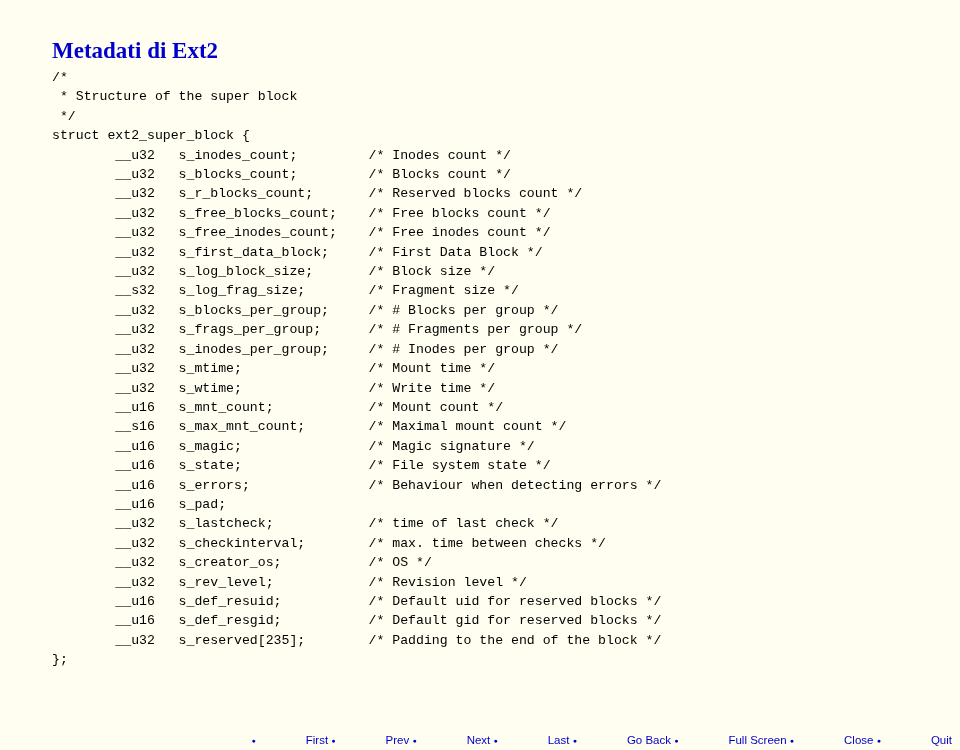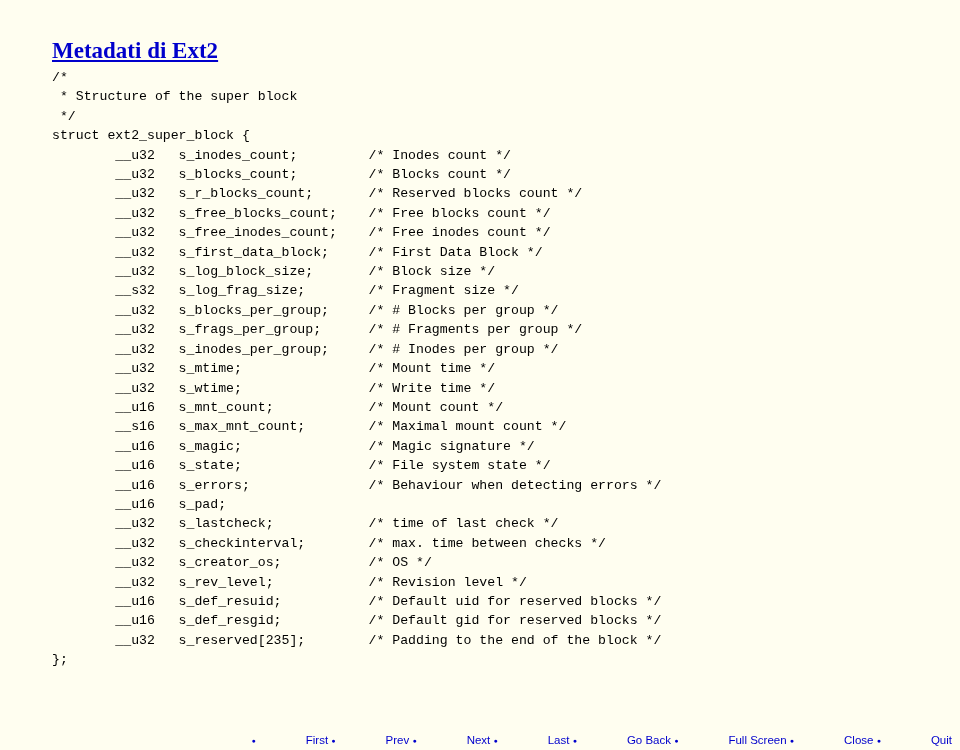--- a/index.html
+++ b/index.html
@@ -12,21 +12,20 @@
   overflow: hidden;
 }
 .page {
   padding: 38px 52px 0 52px;
 }
 .title {
   color: #0000cc;
   font-size: 23px;
   font-weight: bold;
   margin-bottom: 4px;
-  text-decoration: underline;
 }
 .code {
   font-family: 'Courier New', Courier, monospace;
   font-size: 13.2px;
   line-height: 1.47;
   color: #000;
   white-space: pre;
 }
 .footer {
   position: absolute;

